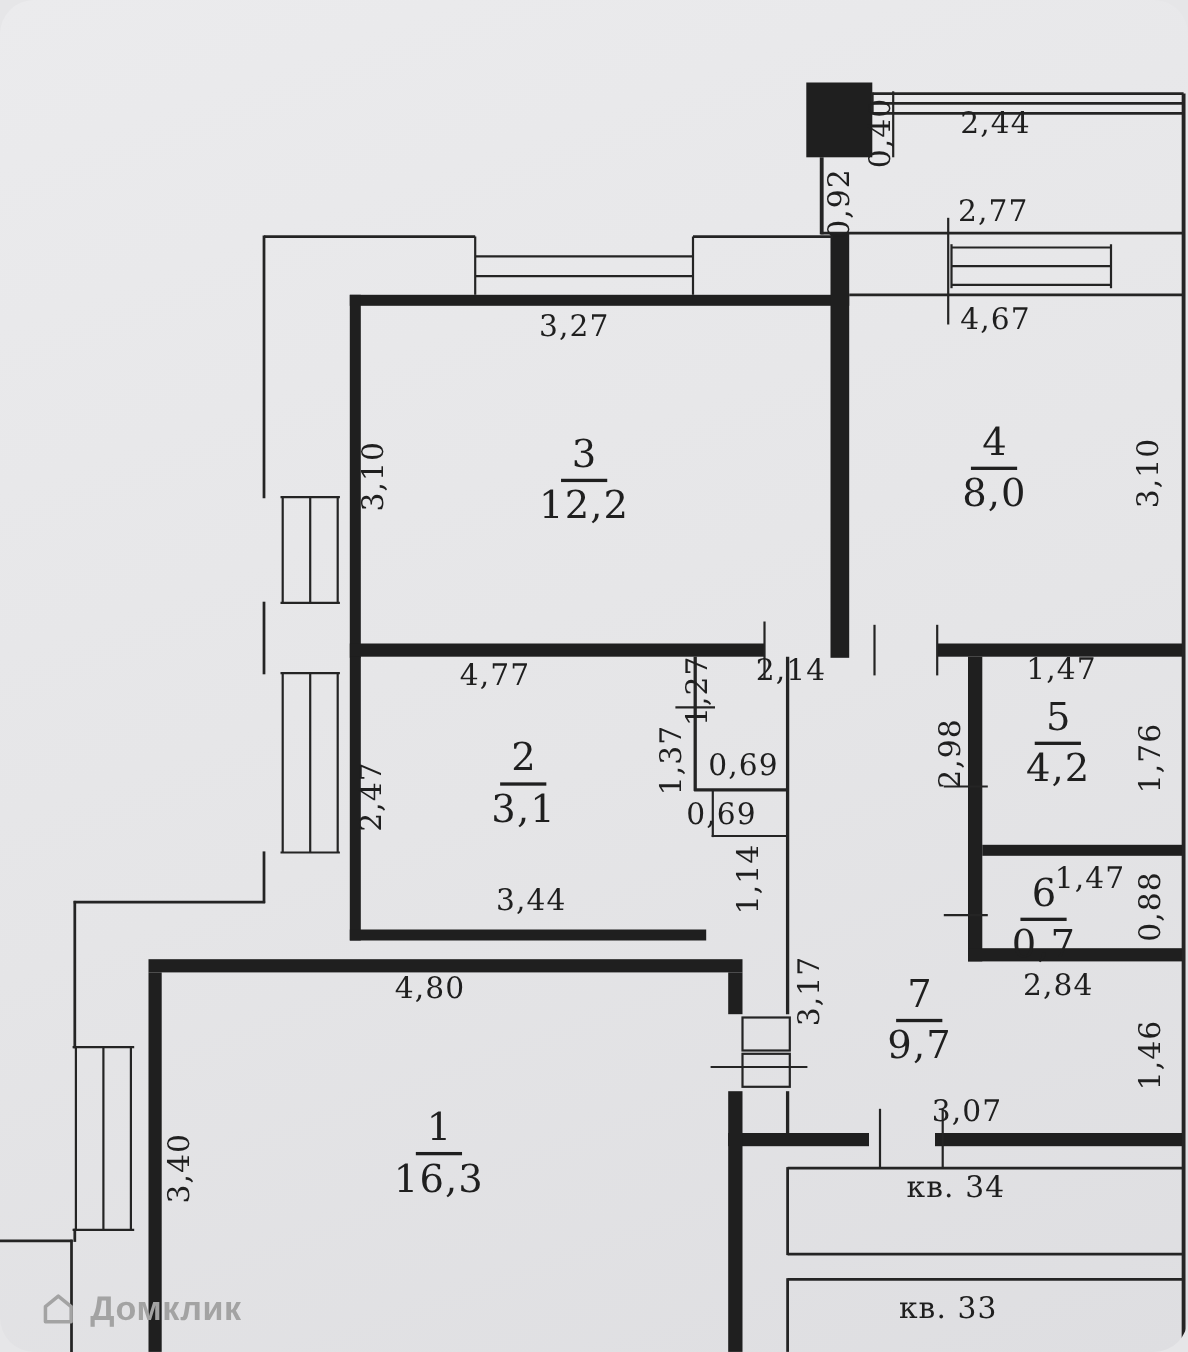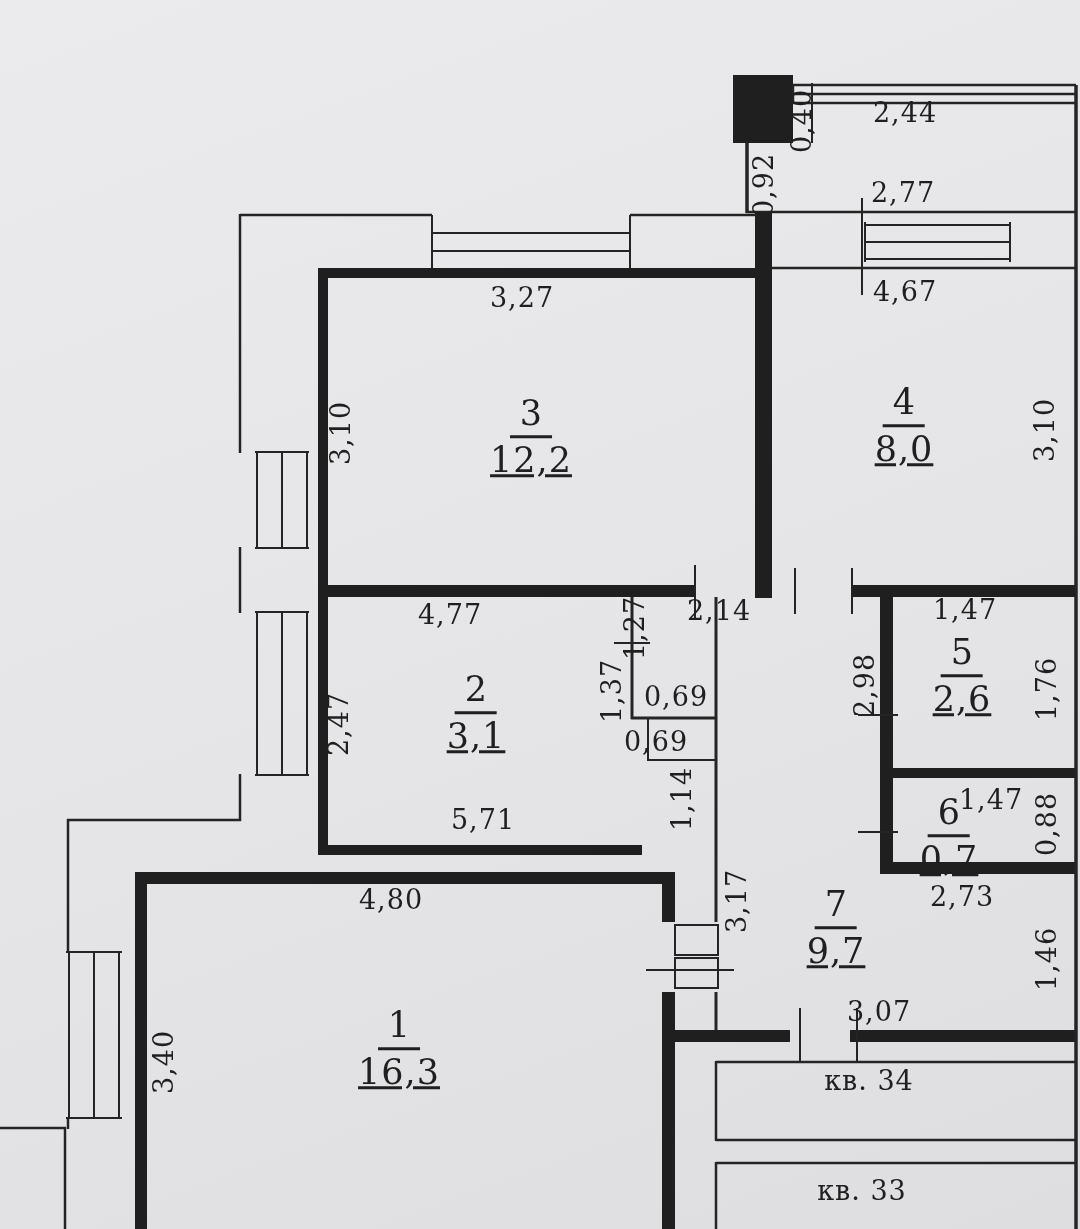--- a/index.html
+++ b/index.html
@@ -1,33 +1,33 @@
 <!DOCTYPE html>
 <html><head>
 <meta charset="utf-8">
 <style>
   html,body{margin:0;padding:0;background:#e6e6e8;}
   .canvas{
     position:relative;width:1080px;height:1229px;overflow:hidden;
     background:linear-gradient(160deg,#ebebed 0%,#e5e5e7 55%,#dedee1 100%);
-    font-family:"DejaVu Serif","Liberation Serif",serif;color:#1f1f1f;
+    font-family:"DejaVu Serif","Liberation Serif",serif;color:#1f1f1f;border-radius:31px;
   }
   svg.plan{position:absolute;left:0;top:0;}
   .lbl{
     position:absolute;font-size:27px;line-height:1;white-space:nowrap;
     transform:translate(-50%,-50%);letter-spacing:1px;
   }
   .lbl.v{transform:translate(-50%,-50%) rotate(-90deg);}
   .room{
     position:absolute;transform:translate(-50%,-50%);
     display:flex;flex-direction:column;align-items:center;line-height:1.15;
     font-size:35px;
   }
   .room-num{border-bottom:3px solid #1f1f1f;padding:0 10px 2px;}
-  .room-area{padding-top:2px;letter-spacing:1px;text-decoration:underline;}
+  .room-area{padding-top:2px;letter-spacing:1px;}
   .watermark{
     position:absolute;left:36px;top:1172px;display:flex;align-items:center;gap:12px;
     color:#a3a3a3;font-family:"Liberation Sans","DejaVu Sans",sans-serif;
     font-size:31px;font-weight:600;letter-spacing:.5px;
   }
 </style>
 </head>
 <body>
 
 <div class="canvas">
@@ -134,23 +134,23 @@
 
     <div class="lbl" style="left:905px;top:112px">2,44</div>
     <div class="lbl" style="left:903px;top:192px">2,77</div>
     <div class="lbl" style="left:905px;top:291px">4,67</div>
     <div class="lbl" style="left:522px;top:297px">3,27</div>
     <div class="lbl" style="left:450px;top:614px">4,77</div>
     <div class="lbl" style="left:719px;top:610px">2,14</div>
     <div class="lbl" style="left:965px;top:609px">1,47</div>
     <div class="lbl" style="left:676px;top:696px">0,69</div>
     <div class="lbl" style="left:656px;top:741px">0,69</div>
-    <div class="lbl" style="left:483px;top:819px">5,71</div>
+    <div class="lbl" style="left:483px;top:819px">3,44</div>
     <div class="lbl" style="left:991px;top:799px">1,47</div>
-    <div class="lbl" style="left:962px;top:896px">2,73</div>
+    <div class="lbl" style="left:962px;top:896px">2,84</div>
     <div class="lbl" style="left:391px;top:899px">4,80</div>
     <div class="lbl" style="left:879px;top:1011px">3,07</div>
     <div class="lbl" style="left:869px;top:1080px">кв. 34</div>
     <div class="lbl" style="left:862px;top:1190px">кв. 33</div>
 
     <div class="lbl v" style="left:801px;top:121px">0,40</div>
     <div class="lbl v" style="left:763px;top:185px">0,92</div>
     <div class="lbl v" style="left:340px;top:433px">3,10</div>
     <div class="lbl v" style="left:1044px;top:430px">3,10</div>
     <div class="lbl v" style="left:634px;top:628px">1,27</div>
@@ -171,30 +171,36 @@
     <div class="room" style="left:904px;top:426px">
       <div class="room-num">4</div>
       <div class="room-area">8,0</div>
     </div>
     <div class="room" style="left:476px;top:713px">
       <div class="room-num">2</div>
       <div class="room-area">3,1</div>
     </div>
     <div class="room" style="left:962px;top:676px">
       <div class="room-num">5</div>
-      <div class="room-area">2,6</div>
+      <div class="room-area">4,2</div>
     </div>
     <div class="room" style="left:949px;top:836px">
       <div class="room-num">6</div>
       <div class="room-area">0,7</div>
     </div>
     <div class="room" style="left:836px;top:928px">
       <div class="room-num">7</div>
       <div class="room-area">9,7</div>
     </div>
     <div class="room" style="left:399px;top:1049px">
       <div class="room-num">1</div>
       <div class="room-area">16,3</div>
     </div>
   </div>
 
+  <div class="watermark">
+    <svg width="34" height="34" viewBox="0 0 32 32">
+      <path d="M5 14 L16 5 L27 14 V27 H5 Z" fill="none" stroke="#a3a3a3" stroke-width="3" stroke-linejoin="round" stroke-linecap="round"></path>
+    </svg>
+    <span>Домклик</span>
+  </div>
 
 </div>
 
 </body></html>

